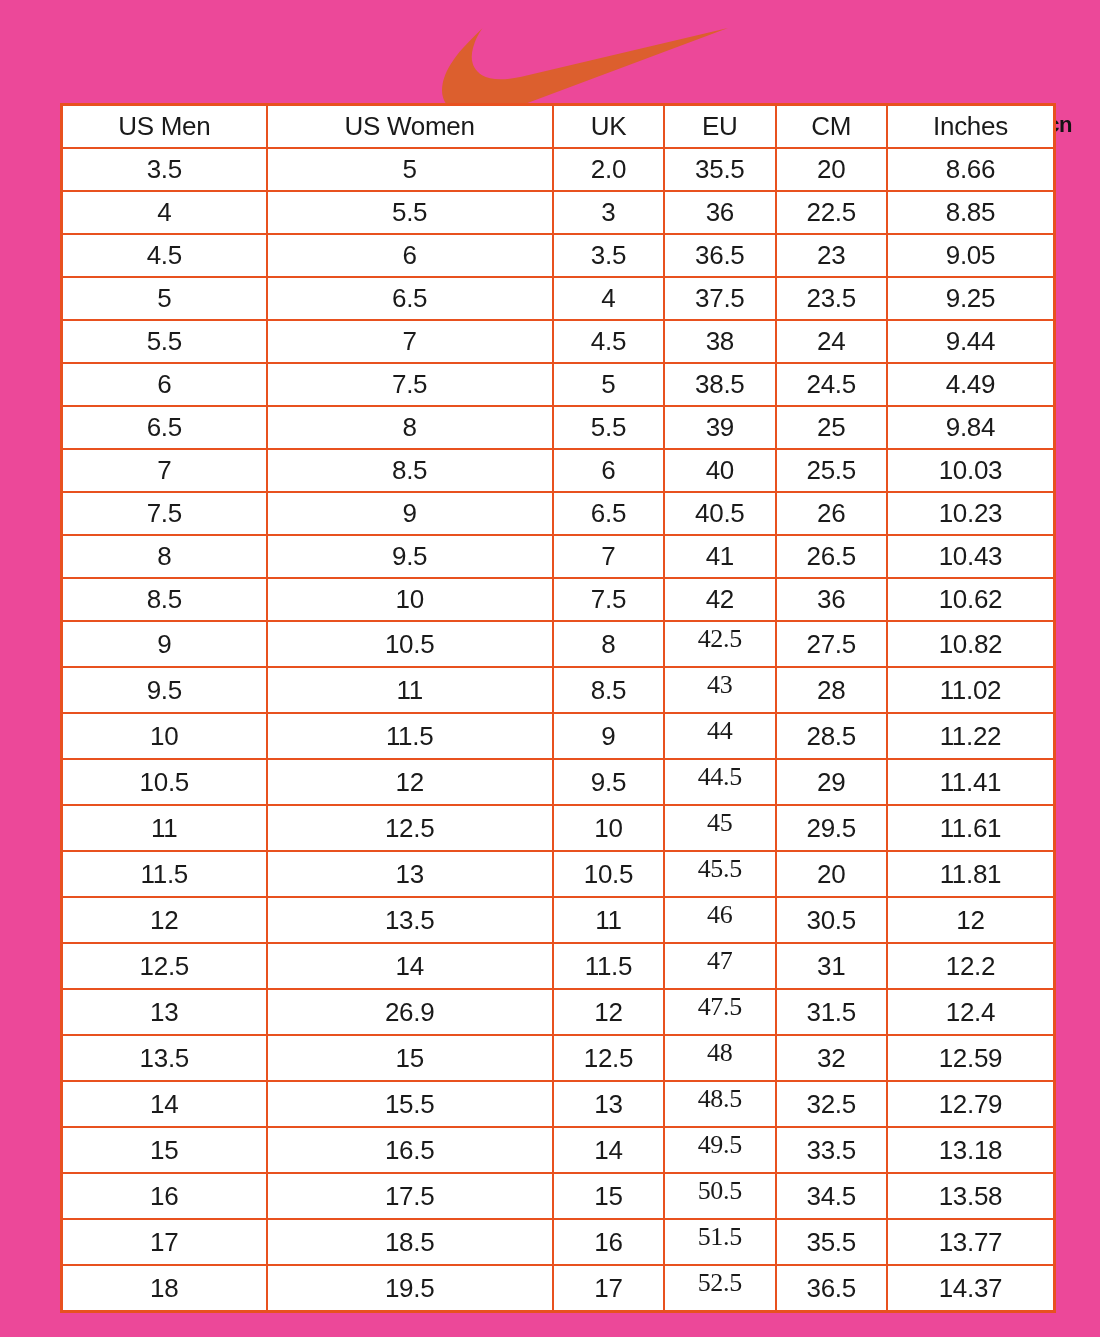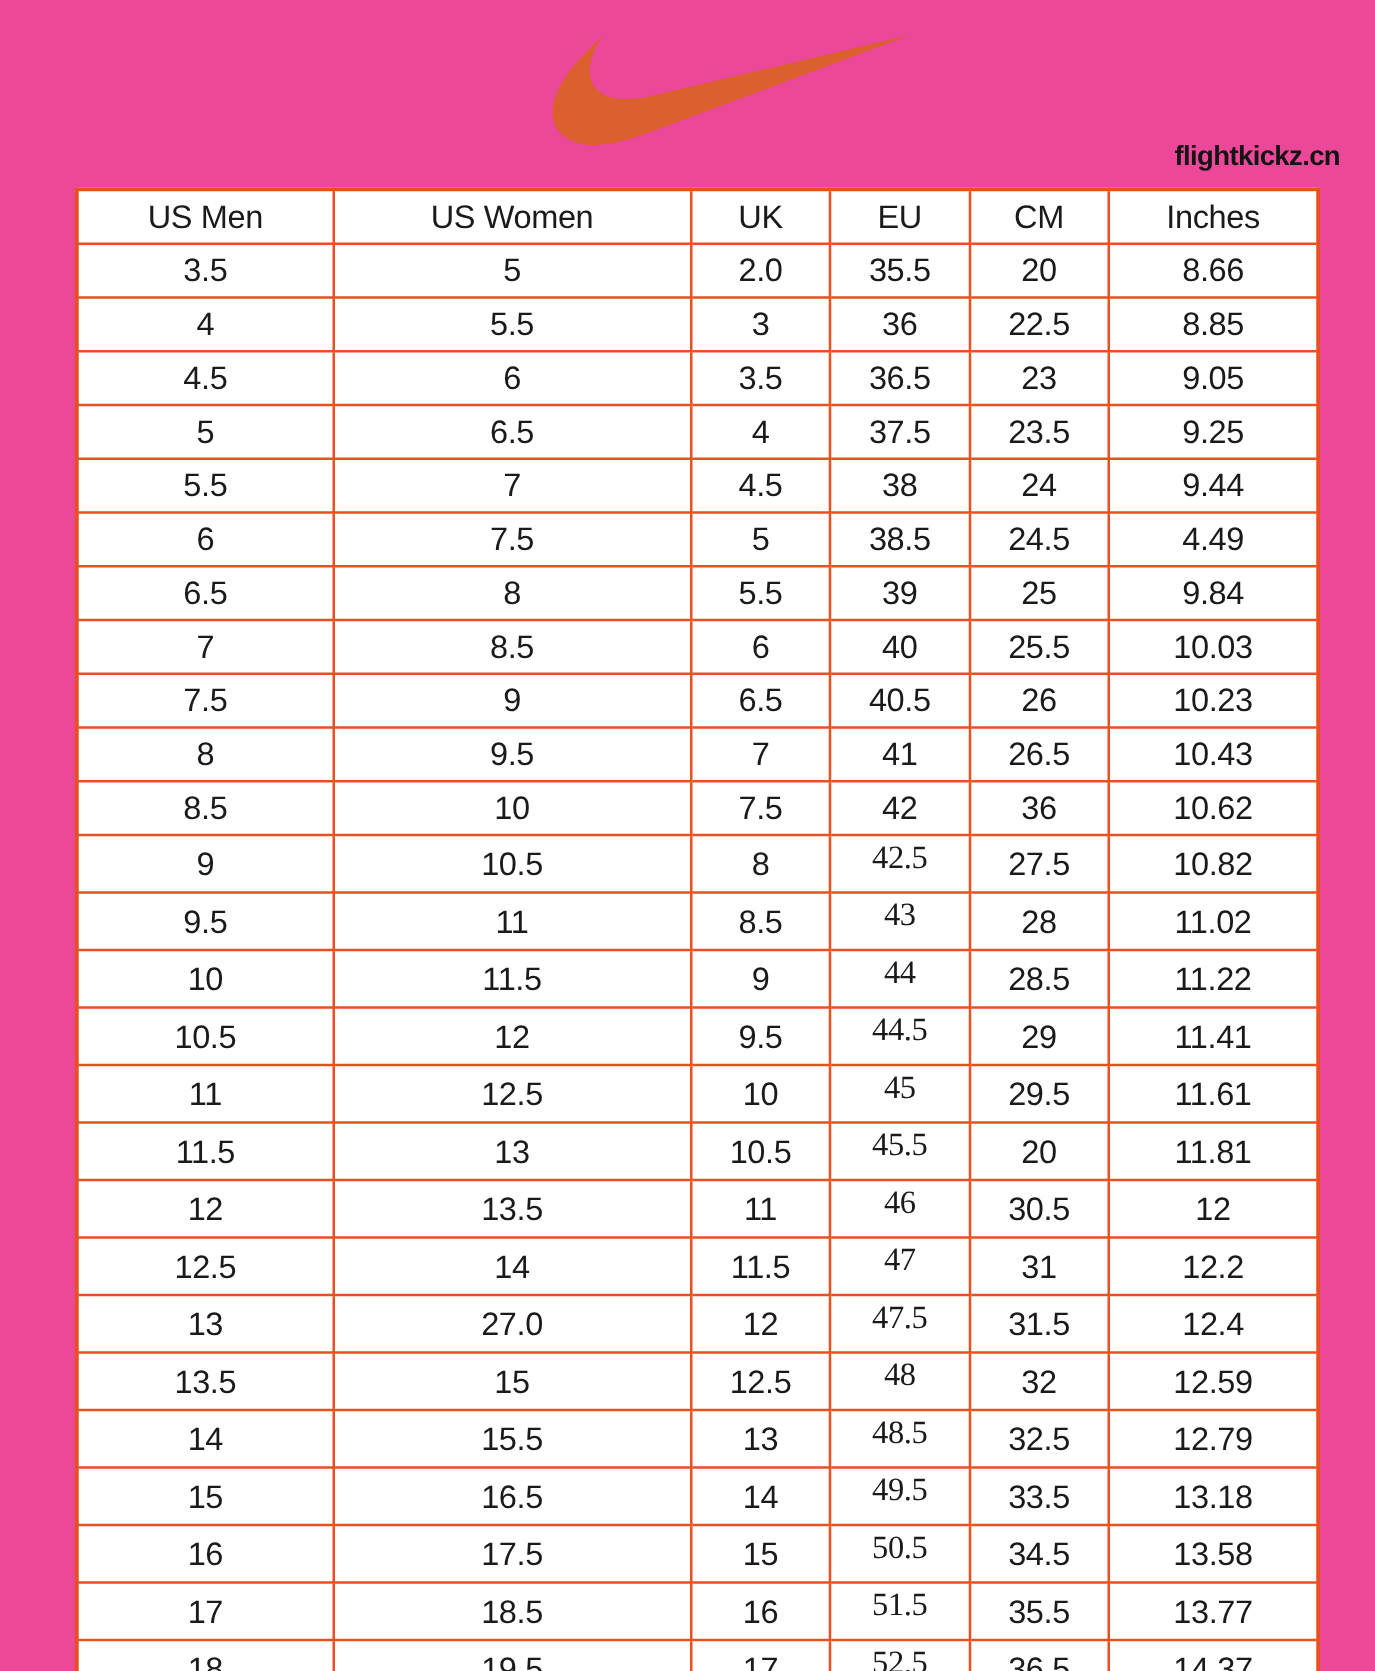--- a/index.html
+++ b/index.html
@@ -31,21 +31,21 @@
     letter-spacing: -0.5px;
     color: #141414;
   }
   .chart-frame {
     position: absolute;
     left: 32px;
     top: 150px;
     width: 1051px;
     height: 1163px;
     display: flex;
-    align-items: flex-start;
+    align-items: flex-end;
   }
   .side-bar {
     background: #D9622F;
   }
   .side-bar.left  { width: 28px; }
   .side-bar.right { width: 27px; }
   table.size-table {
     flex: 1;
     border-collapse: collapse;
     table-layout: fixed;
@@ -251,21 +251,21 @@
           <tr>
             <td>12.5</td>
             <td>14</td>
             <td>11.5</td>
             <td class="eu-top">47</td>
             <td>31</td>
             <td>12.2</td>
           </tr>
           <tr>
             <td>13</td>
-            <td>27.0</td>
+            <td>26.9</td>
             <td>12</td>
             <td class="eu-top">47.5</td>
             <td>31.5</td>
             <td>12.4</td>
           </tr>
           <tr>
             <td>13.5</td>
             <td>15</td>
             <td>12.5</td>
             <td class="eu-top">48</td>

